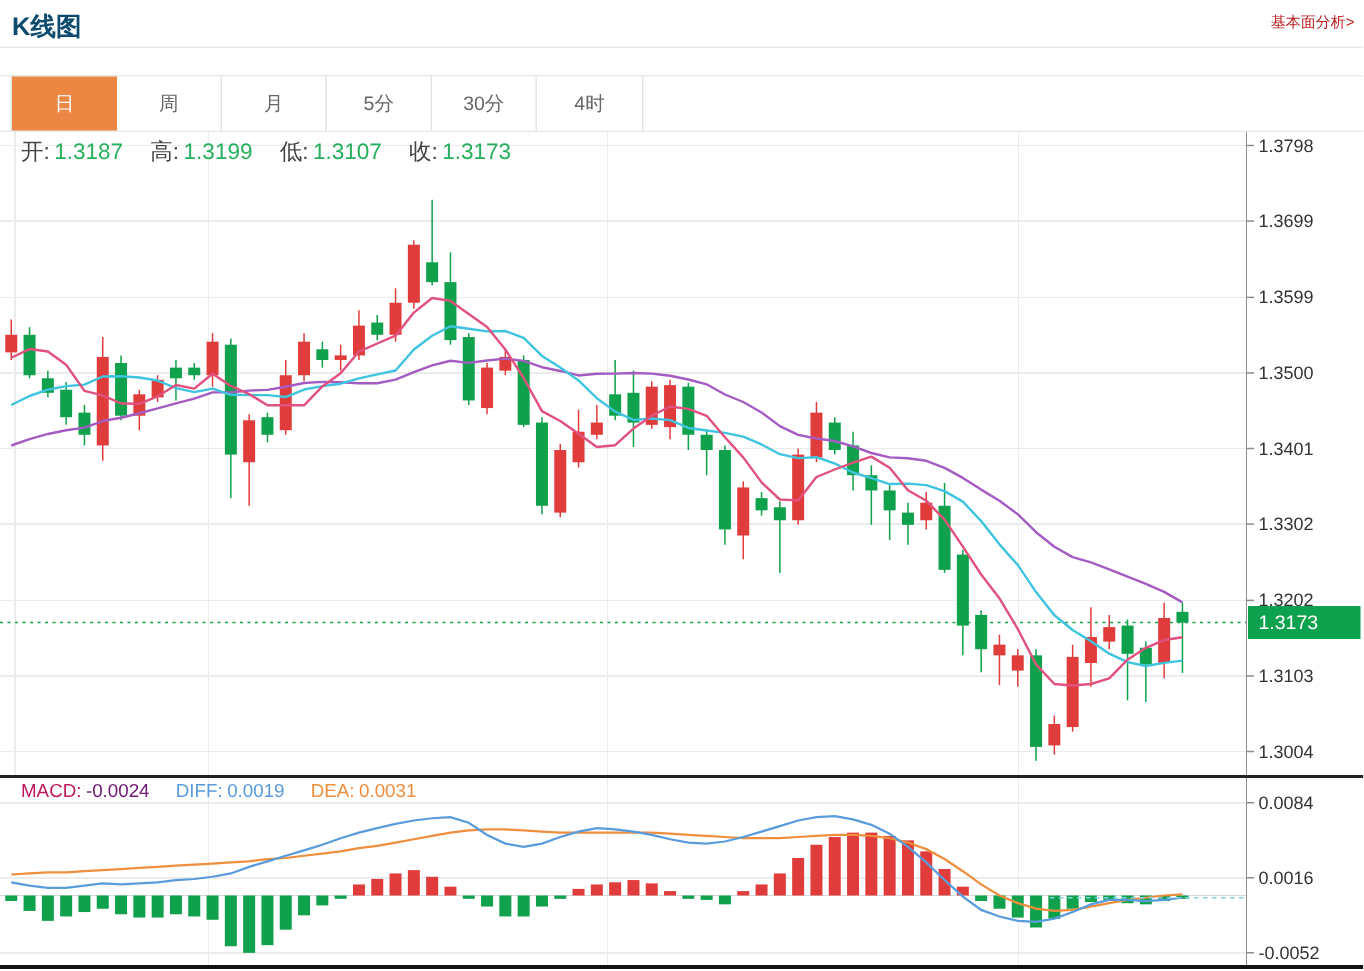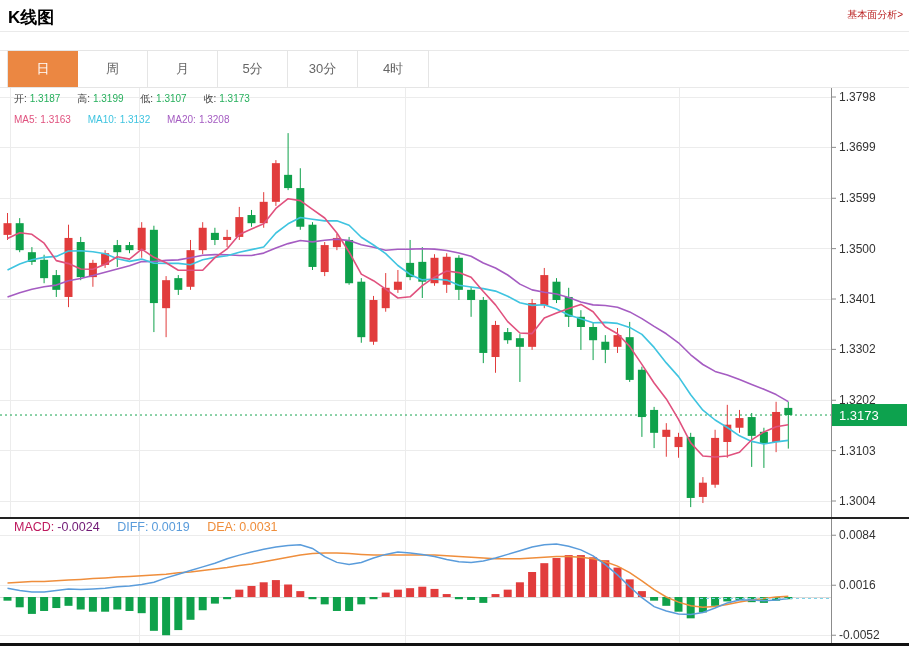--- a/index.html
+++ b/index.html
@@ -1,27 +1,27 @@
 <!DOCTYPE html>
 <html><head>
 <meta charset="utf-8">
 <style>
   html,body{margin:0;padding:0;background:#fff;}
   .page{position:relative;width:909px;height:647px;background:#fff;overflow:hidden;
         font-family:"Liberation Sans","DejaVu Sans",sans-serif;}
-  .hdr-title{position:absolute;left:8px;top:6px;font-size:17px;font-weight:bold;color:#000000;}
+  .hdr-title{position:absolute;left:8px;top:6px;font-size:17px;font-weight:bold;color:#0c4a6e;}
   .hdr-link{position:absolute;right:6px;top:8px;font-size:10px;color:#b91c1c;text-decoration:none;cursor:pointer;}
   .hdr-divider{position:absolute;left:0;top:31px;width:909px;height:1px;background:#eaeaea;}
   .tabbar{position:absolute;left:7px;top:50px;display:flex;border:1px solid #e5e5e5;box-sizing:border-box;height:38px;background:#fff;}
   .tabbar-ext{position:absolute;left:0;top:50px;width:909px;height:38px;border-top:1px solid #e9e9e9;border-bottom:1px solid #e9e9e9;box-sizing:border-box;}
   .tab{width:70px;height:36px;line-height:36px;text-align:center;font-size:13px;color:#666;
        border-right:1px solid #e5e5e5;cursor:pointer;background:#fff;box-sizing:border-box;}
   .tab:last-child{border-right:none;}
   .tab.active{color:#fff;border-right:none;}
-  .info-row{position:absolute;left:14px;font-size:10px;white-space:nowrap;z-index:3;}
+  .info-row{position:absolute;left:14px;font-size:15px;white-space:nowrap;z-index:3;}
   .info-row span{margin-right:3px;}
   .info-row .gap{margin-right:14px;}
   #chart-svg{position:absolute;left:0;top:0;z-index:1;}
   .lbl{color:#444;}
 </style>
 </head>
 <body>
 
 <div class="page">
 
@@ -301,25 +301,20 @@
       <line x1="0" y1="644.5" x2="909" y2="644.5" stroke="#111111" stroke-width="3" shape-rendering="crispEdges"></line>
     </svg>
 
   <div class="info-row" style="top:92px;">
     <span class="lbl">开:</span><span class="val gap" id="v-o" style="color: rgb(38, 175, 92);">1.3187</span>
     <span class="lbl">高:</span><span class="val gap" id="v-h" style="color: rgb(38, 175, 92);">1.3199</span>
     <span class="lbl">低:</span><span class="val gap" id="v-l" style="color: rgb(38, 175, 92);">1.3107</span>
     <span class="lbl">收:</span><span class="val" id="v-c" style="color: rgb(38, 175, 92);">1.3173</span>
   </div>
 
-  <div class="info-row" style="top:114px;">
-    <span id="ma5-l" style="color: rgb(224, 81, 126);">MA5:</span><span class="gap" id="ma5-v" style="color: rgb(224, 81, 126);">1.3163</span>
-    <span id="ma10-l" style="color: rgb(63, 196, 224);">MA10:</span><span class="gap" id="ma10-v" style="color: rgb(63, 196, 224);">1.3132</span>
-    <span id="ma20-l" style="color: rgb(165, 92, 194);">MA20:</span><span id="ma20-v" style="color: rgb(165, 92, 194);">1.3208</span>
-  </div>
 
   <div class="info-row" style="top:520px;font-size:12.5px;">
     <span id="macd-l" style="color: #be185d;">MACD:</span><span class="gap" id="macd-v" style="color: #701a75;">-0.0024</span>
     <span id="diff-l" style="color: rgb(90, 156, 219); text-align: center;">DIFF:</span><span class="gap" id="diff-v" style="color: rgb(90, 156, 219);">0.0019</span>
     <span id="dea-l" style="color: rgb(239, 142, 60);">DEA:</span><span id="dea-v" style="color: rgb(239, 142, 60);">0.0031</span>
   </div>
 
 </div>
 
 </body></html>

